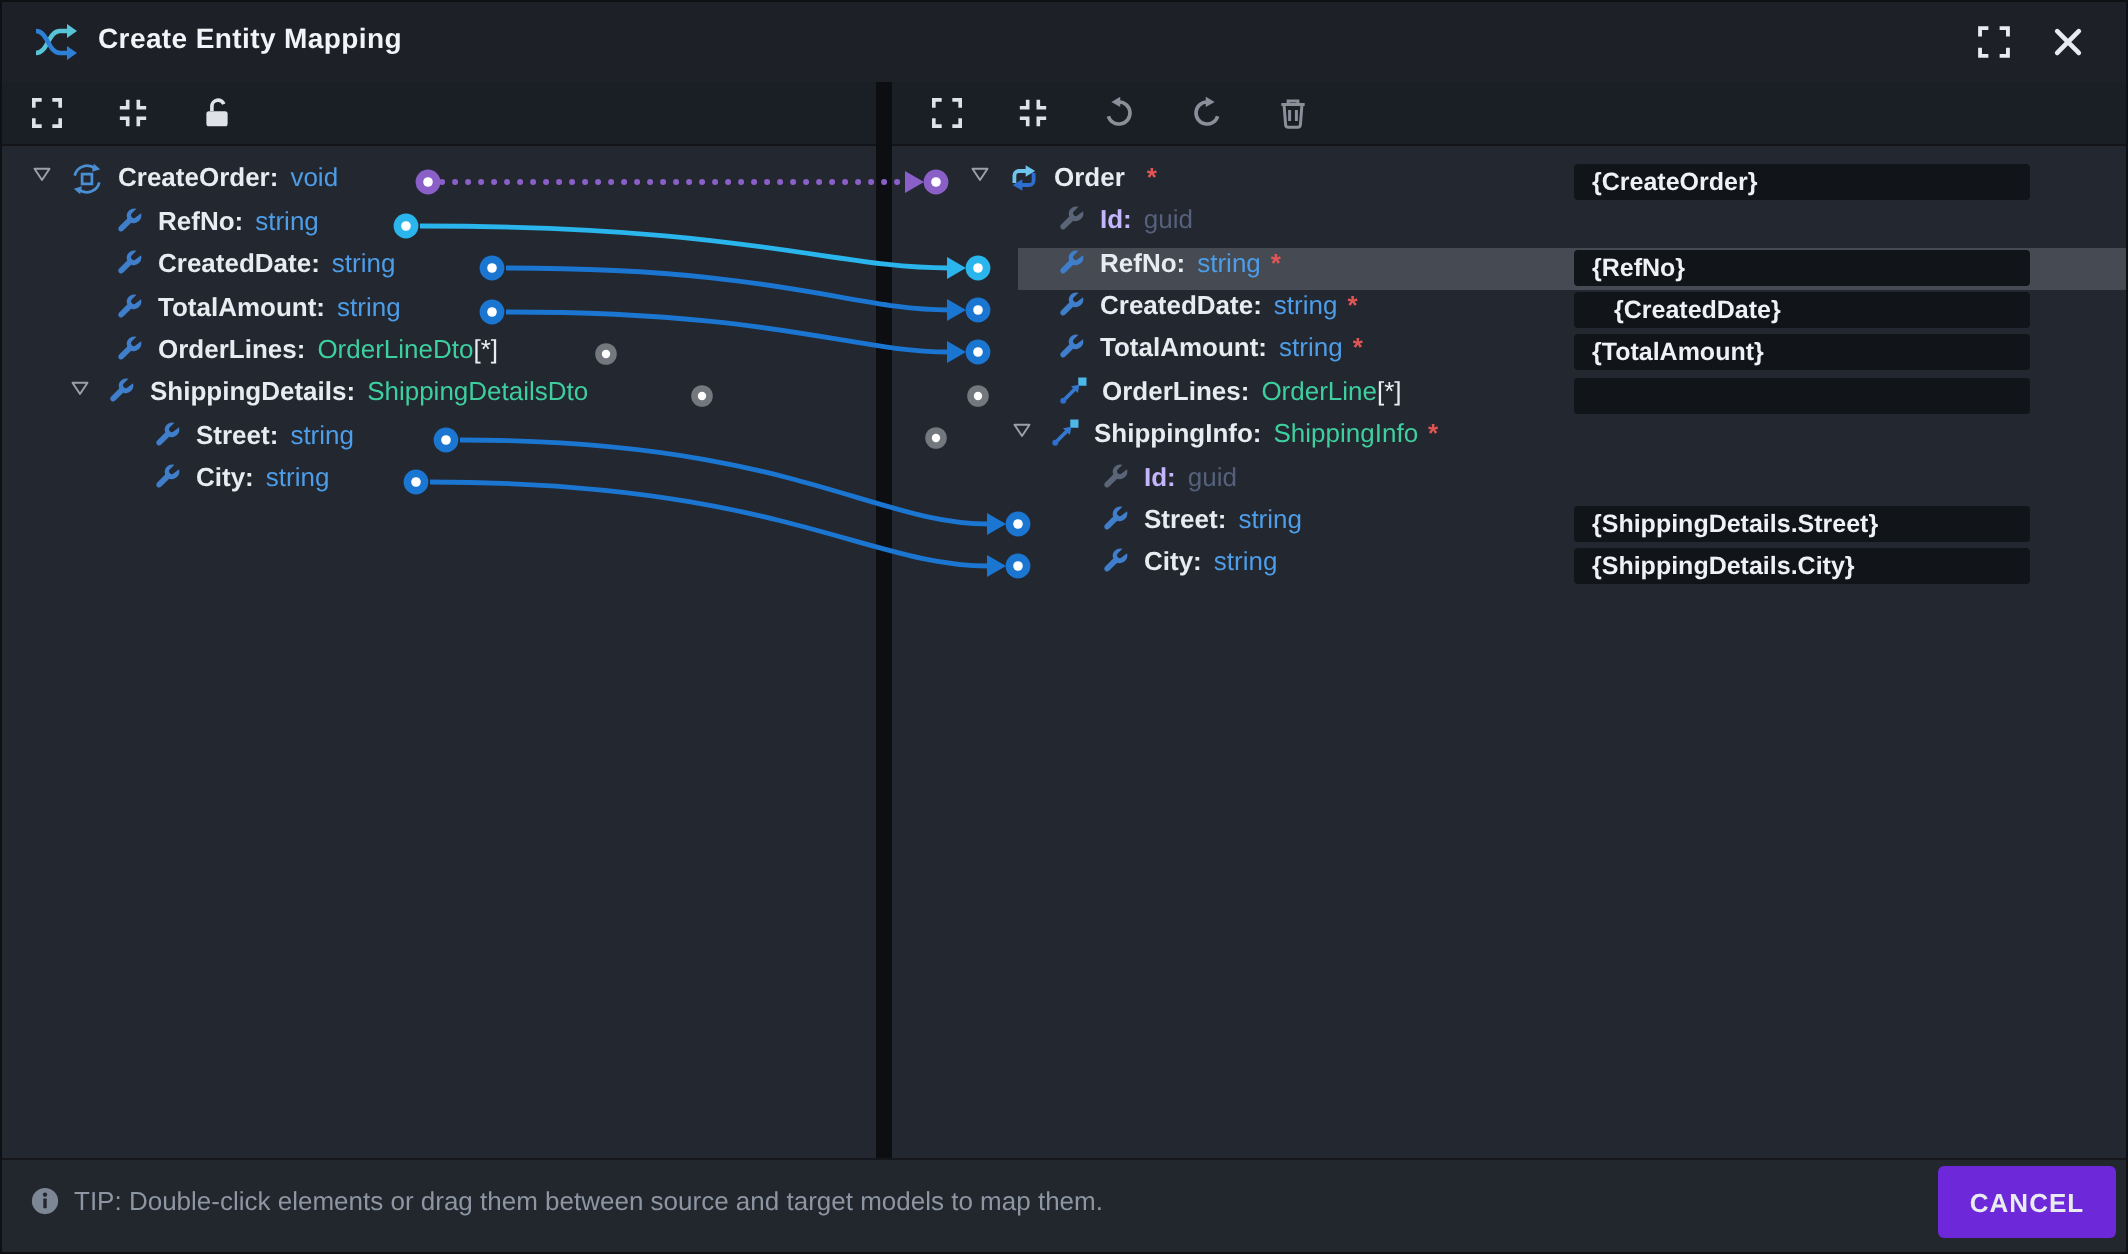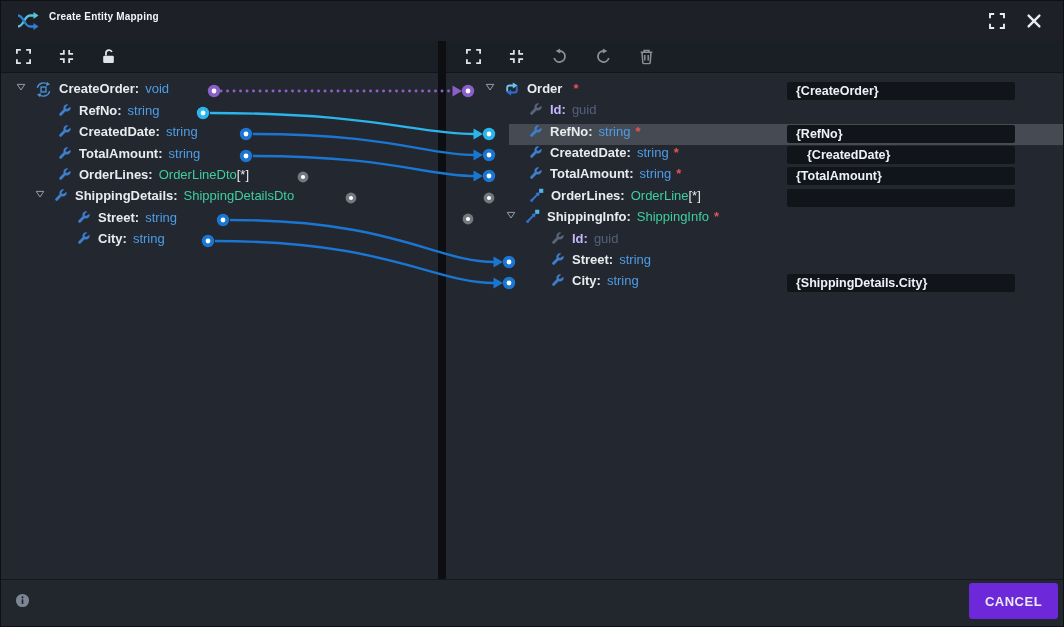--- a/index.html
+++ b/index.html
@@ -2,21 +2,21 @@
 <html><head>
 <meta charset="utf-8">
 <style>
   html,body{margin:0;padding:0;background:#101216;}
   *{box-sizing:border-box;font-family:"Liberation Sans",sans-serif;}
   #app{position:relative;width:1064px;height:627px;background:#23272f;overflow:hidden;border:1px solid #0e1013;}
 
   
   #titlebar{position:absolute;left:0;top:0;width:1064px;height:40px;background:#1d2127;z-index:10;}
   #title-icon{position:absolute;left:15px;top:8px;width:24px;height:24px;}
-  #title-text{position:absolute;left:48px;top:10px;font-size:10px;font-weight:700;color:#f2f4f7;letter-spacing:.2px;text-align:right;}
+  #title-text{position:absolute;left:48px;top:10px;font-size:14px;font-weight:700;color:#f2f4f7;letter-spacing:.2px;text-align:right;}
   .winbtn{position:absolute;top:11px;width:18px;height:18px;color:#e8ebef;cursor:pointer;}
   #btn-fullscreen{left:987px;}
   #btn-close{left:1024px;}
 
   
   #toolbar-strip{position:absolute;left:0;top:40px;width:1064px;height:32px;background:#1a1e25;border-bottom:1px solid #121419;z-index:3;}
   .tbicon{position:absolute;top:47px;width:17px;height:17px;color:#dfe3e8;cursor:pointer;z-index:11;}
   .tbicon.dim{color:#8a9099;}
 
   
@@ -378,24 +378,26 @@
       </span>
     <span class="nname">City:</span>
     <span class="ntype">string</span>
   </div>
 
   <input class="mfield" style="top: 81px;" value="{CreateOrder}">
   <input class="mfield" style="top: 124px;" value="{RefNo}">
   <input class="mfield" style="top: 145px; padding-left: 20px;" value="{CreatedDate}">
   <input class="mfield" style="top: 166px;" value="{TotalAmount}">
   <input class="mfield" style="top: 188px;" value="">
+  <input class="mfield" style="top: 252px;" value="{ShippingDetails.Street}">
   <input class="mfield" style="top: 273px;" value="{ShippingDetails.City}">
 
   <div id="footer"></div>
   <span id="tip-icon" class="ticon">
       <svg viewBox="0 0 16 16">
         <circle cx="8" cy="8" r="7" fill="#7d8695"></circle>
         <circle cx="8" cy="4.6" r="1.15" fill="#23262d"></circle>
         <rect x="7.1" y="6.6" width="1.8" height="5.2" rx="0.4" fill="#23262d"></rect>
       </svg>
     </span>
+  <span id="tip-text">TIP: Double-click elements or drag them between source and target models to map them.</span>
   <button id="btn-cancel" class="fbtn">CANCEL</button>
 </div>
 
 </body></html>

